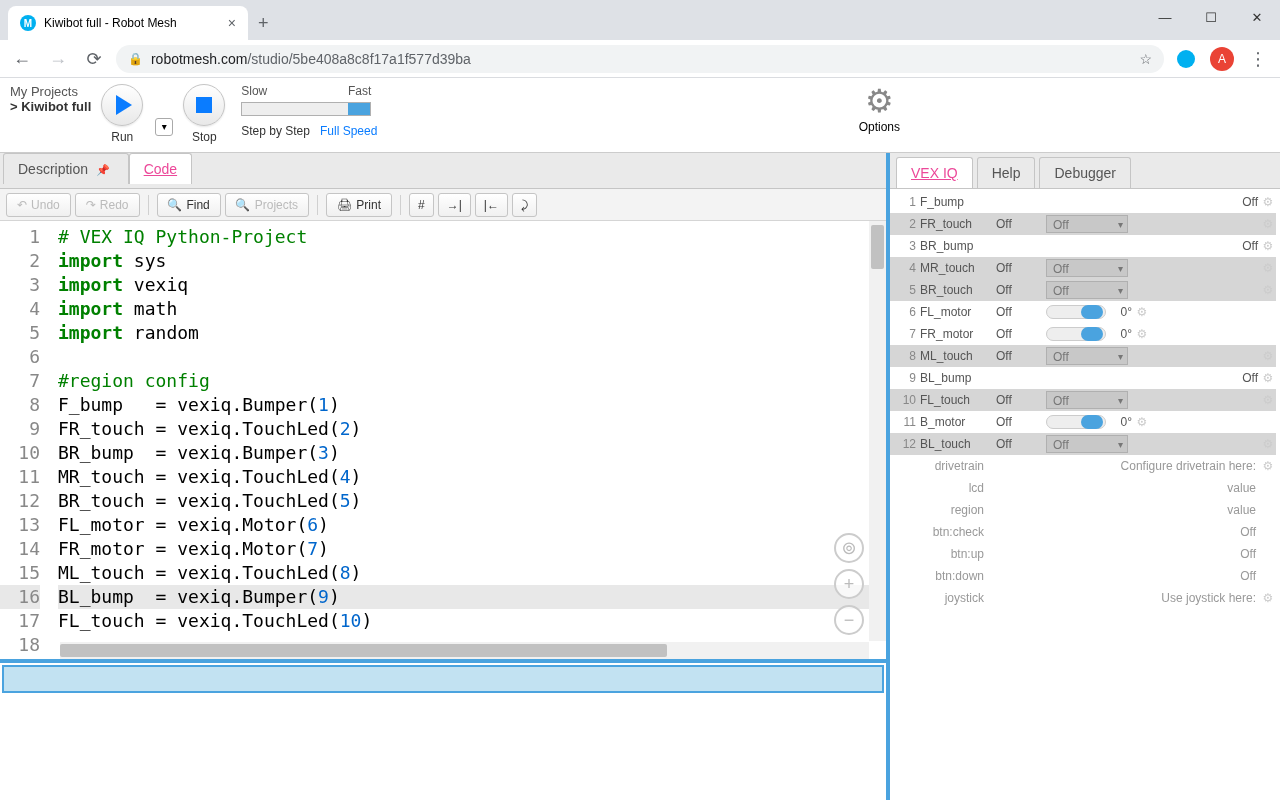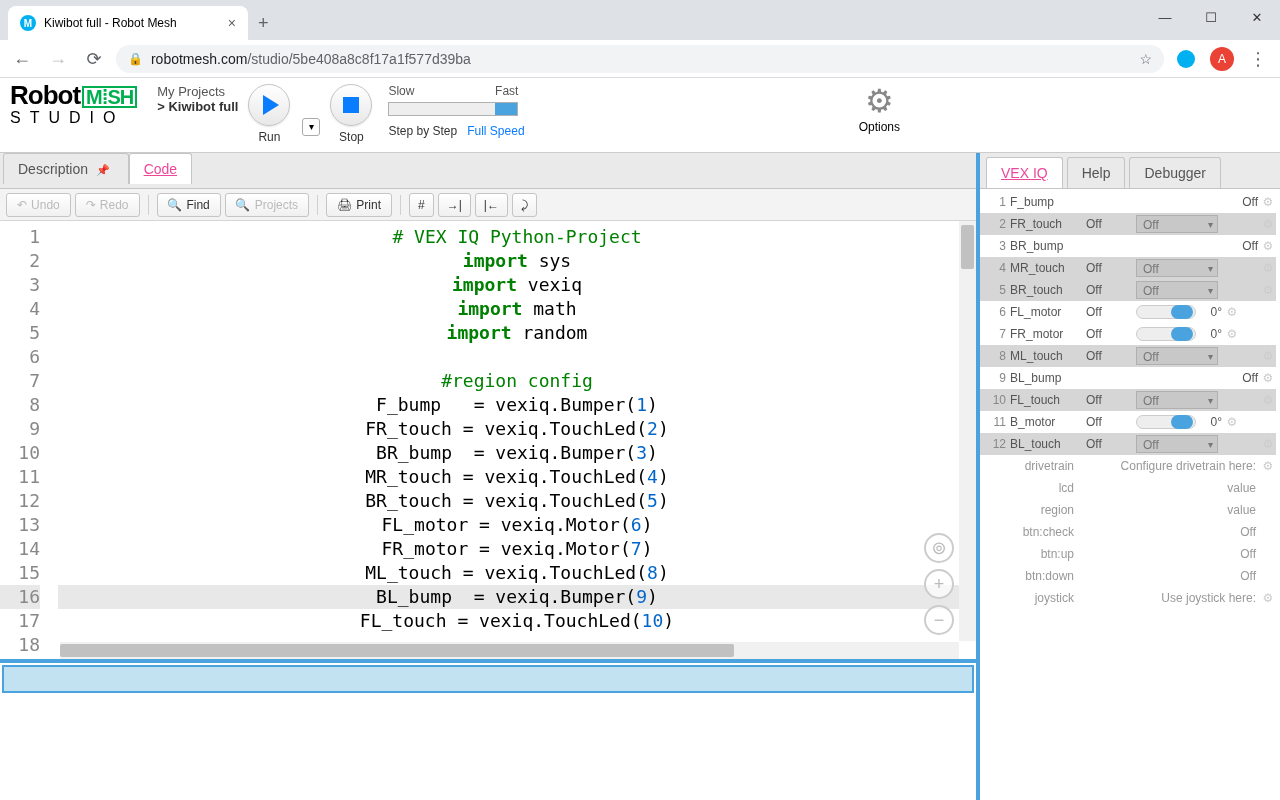--- a/index.html
+++ b/index.html
@@ -60,40 +60,40 @@
 .pin{font-size:11px;padding:0 4px;}
 .tbar2{height:32px;background:#f3f3f3;border-bottom:1px solid #d5d5d5;display:flex;align-items:center;padding:0 6px;gap:4px;}
 .btn2{height:24px;padding:0 10px;border:1px solid #c5c5c5;border-radius:3px;background:linear-gradient(#fff,#f0f0f0);font-size:12px;color:#333;display:flex;align-items:center;gap:4px;}
 .btn2.disabled{color:#bbb;}
 .btn2.sm{padding:0 8px;}
 .divider{width:1px;height:20px;background:#d0d0d0;margin:0 4px;}
 
 
 .editor-wrap{flex:1;display:flex;position:relative;overflow:hidden;background:#fff;}
 .gutter{width:50px;background:#fff;text-align:right;padding:4px 10px 0 0;color:#888;font-family:Consolas,monospace;font-size:18px;line-height:24px;}
-.code{flex:1;padding:4px 0 0 8px;font-family:Consolas,monospace;font-size:18px;line-height:24px;white-space:pre;text-align:center;}
+.code{flex:1;padding:4px 0 0 8px;font-family:Consolas,monospace;font-size:18px;line-height:24px;white-space:pre;}
 .kw{color:#008000;font-weight:bold;}
 .com{color:#008000;}
 .num{color:#0066cc;}
 .code-line.hl{background:#e8e8e8;}
 .gutter-line.hl{background:#e8e8e8;}
 .scroll-v{position:absolute;right:0;top:0;bottom:18px;width:17px;background:#f1f1f1;}
 .scroll-v-thumb{position:absolute;top:4px;width:13px;left:2px;height:44px;background:#c1c1c1;border-radius:2px;}
 .scroll-h{position:absolute;left:60px;right:17px;bottom:0;height:17px;background:#f1f1f1;}
 .scroll-h-thumb{position:absolute;left:0;top:2px;height:13px;width:75%;background:#c1c1c1;border-radius:2px;}
 .ed-ctrls{position:absolute;right:22px;bottom:24px;display:flex;flex-direction:column;gap:6px;}
 .ed-ctrl{width:30px;height:30px;border:2px solid #ccc;border-radius:50%;display:flex;align-items:center;justify-content:center;color:#bbb;font-size:18px;background:rgba(255,255,255,.7);}
 
 
 .console{height:141px;border-top:4px solid #4aa3df;}
 .console-in{height:28px;margin:2px;border:2px solid #4aa3df;background:#c2e2f2;}
 .console-out{height:100px;background:#fff;}
 
 
-.right-pane{width:300px;background:#fff;display:flex;flex-direction:column;}
+.right-pane{width:390px;background:#fff;display:flex;flex-direction:column;}
 .rtabs{height:36px;background:#eaeaea;border-bottom:1px solid #c5c5c5;display:flex;align-items:flex-end;padding-left:6px;gap:4px;}
 .dev-table{padding:2px 4px 0 0;}
 .drow{display:flex;align-items:center;height:22px;font-size:12px;}
 .drow.shade{background:#d6d6d6;}
 .dport{width:30px;text-align:right;color:#888;padding-right:4px;}
 .dname{width:76px;color:#555;}
 .dstate{width:50px;color:#555;}
 .ddrop{width:82px;background:#c8c8c8;color:#777;padding:0 6px;position:relative;height:18px;line-height:18px;border:1px solid #b0b0b0;}
 .ddrop::after{content:"▾";position:absolute;right:4px;font-size:10px;}
 .dslider{width:60px;height:14px;background:#eee;border:1px solid #ccc;border-radius:7px;position:relative;}
@@ -134,24 +134,20 @@
         <span style="width:18px;height:18px;background:#00b0f0;border-radius:50%;display:inline-block"></span>
       </div>
     <div class="ext-icon">
         <div class="ext-avatar">A</div>
       </div>
     <div class="nav-btn">⋮</div>
   </div>
 </div>
 
 <div class="app-toolbar">
-  <div class="logo">
-    <div class="l1">Robot<span class="mesh">M⁞SH</span></div>
-    <div class="studio">STUDIO</div>
-  </div>
   <div class="breadcrumb">
     <div>My Projects</div>
     <div class="cur">&gt; Kiwibot full</div>
   </div>
   <div class="run-wrap">
     <div class="tb-btn">
       <div class="big">
           <div class="run-tri"></div>
         </div>
       <div class="lbl">Run</div>

